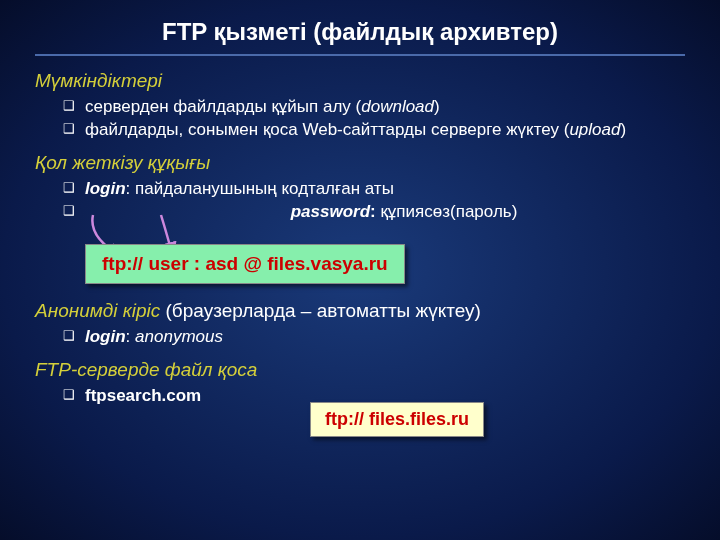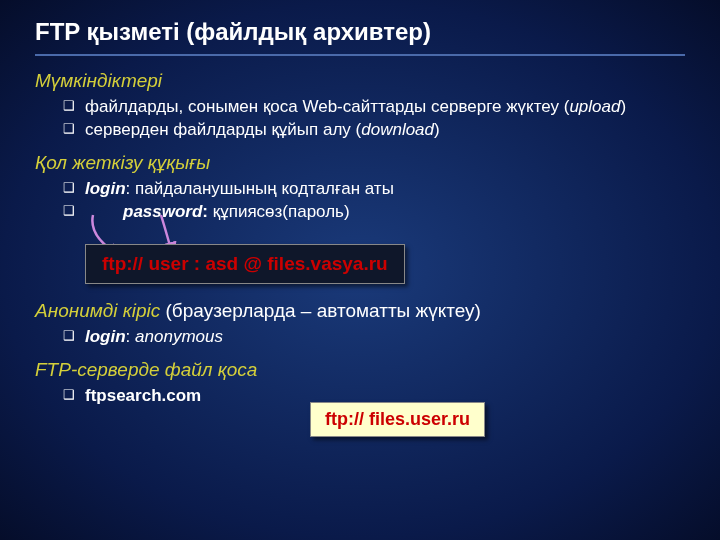--- a/index.html
+++ b/index.html
@@ -18,20 +18,21 @@
       overflow: hidden;
     }
     
     .title {
       font-size: 24px;
       font-weight: bold;
       color: #ffffff;
       padding-bottom: 8px;
       border-bottom: 2px solid #4a6aaa;
       margin-bottom: 14px;
+      text-align: center;
     }
     
     .section-heading {
       font-size: 19px;
       font-weight: normal;
       font-style: italic;
       color: #d4cf3a;
       margin-bottom: 4px;
       margin-top: 10px;
     }
@@ -67,25 +68,26 @@
     .bullet-item .italic {
       font-style: italic;
     }
     
     .bullet-item .bold {
       font-weight: bold;
     }
     
     .indent {
       padding-left: 60px;
+      text-align: center;
     }
     
     .callout-box {
       display: inline-block;
-      background: #0f172a;
+      background: #86efac;
       border: 1px solid #888;
       box-shadow: 3px 3px 4px rgba(0,0,0,0.5);
       padding: 8px 16px;
       font-size: 19px;
       font-weight: bold;
       color: #cc0000;
       margin-left: 50px;
       margin-top: 14px;
       margin-bottom: 6px;
       position: relative;
@@ -122,24 +124,24 @@
 <body>
 
 
 
 <div class="title">FTP қызметі (файлдық архивтер)</div>
 
 <div class="section-block">
   <div class="section-heading">Мүмкіндіктері</div>
   <ul class="bullet-list">
     <li class="bullet-item">
-      <span>файлдарды, сонымен қоса Web-сайттарды серверге жүктеу (</span><span class="italic">upload</span><span>)</span>
+      <span>серверден файлдарды құйып алу (</span><span class="italic">download</span><span>)</span>
     </li>
     <li class="bullet-item">
-      <span>серверден файлдарды құйып алу (</span><span class="italic">download</span><span>)</span>
+      <span>файлдарды, сонымен қоса Web-сайттарды серверге жүктеу (</span><span class="italic">upload</span><span>)</span>
     </li>
   </ul>
 </div>
 
 <div class="section-block">
   <div class="section-heading">Қол жеткізу құқығы</div>
   <ul class="bullet-list">
     <li class="bullet-item">
       <span class="italic bold">login</span><span>: пайдаланушының кодталған аты</span>
     </li>
@@ -165,21 +167,21 @@
   <div class="section-heading">
     <span>Анонимді кіріс</span><span class="normal-part"> (браузерларда – автоматты жүктеу)</span>
   </div>
   <ul class="bullet-list">
     <li class="bullet-item">
       <span class="italic bold">login</span><span>: </span><span class="italic">anonymous</span>
     </li>
   </ul>
 </div>
 
-<div class="callout-box-2">ftp:// files.user.ru</div>
+<div class="callout-box-2">ftp:// files.files.ru</div>
 
 <div class="section-block">
   <div class="section-heading">FTP-серверде файл қоса</div>
   <ul class="bullet-list">
     <li class="bullet-item">
       <span class="bold">ftpsearch.com</span>
     </li>
   </ul>
 </div>
 

